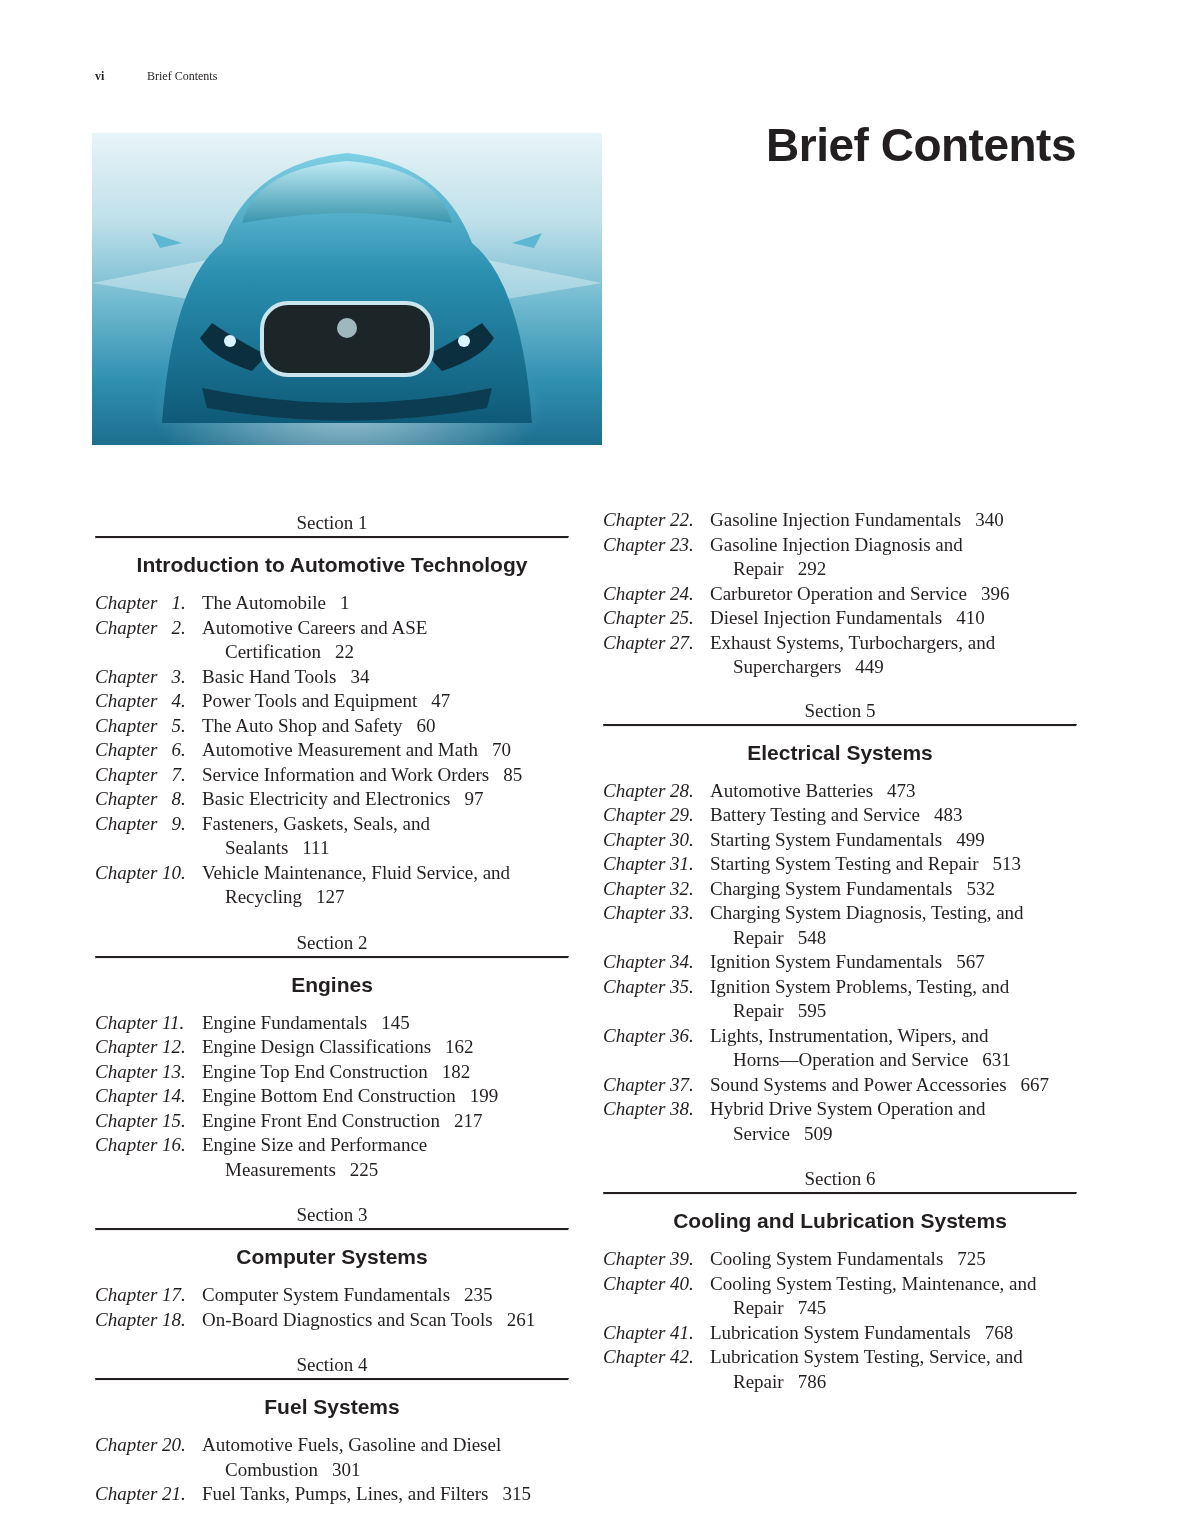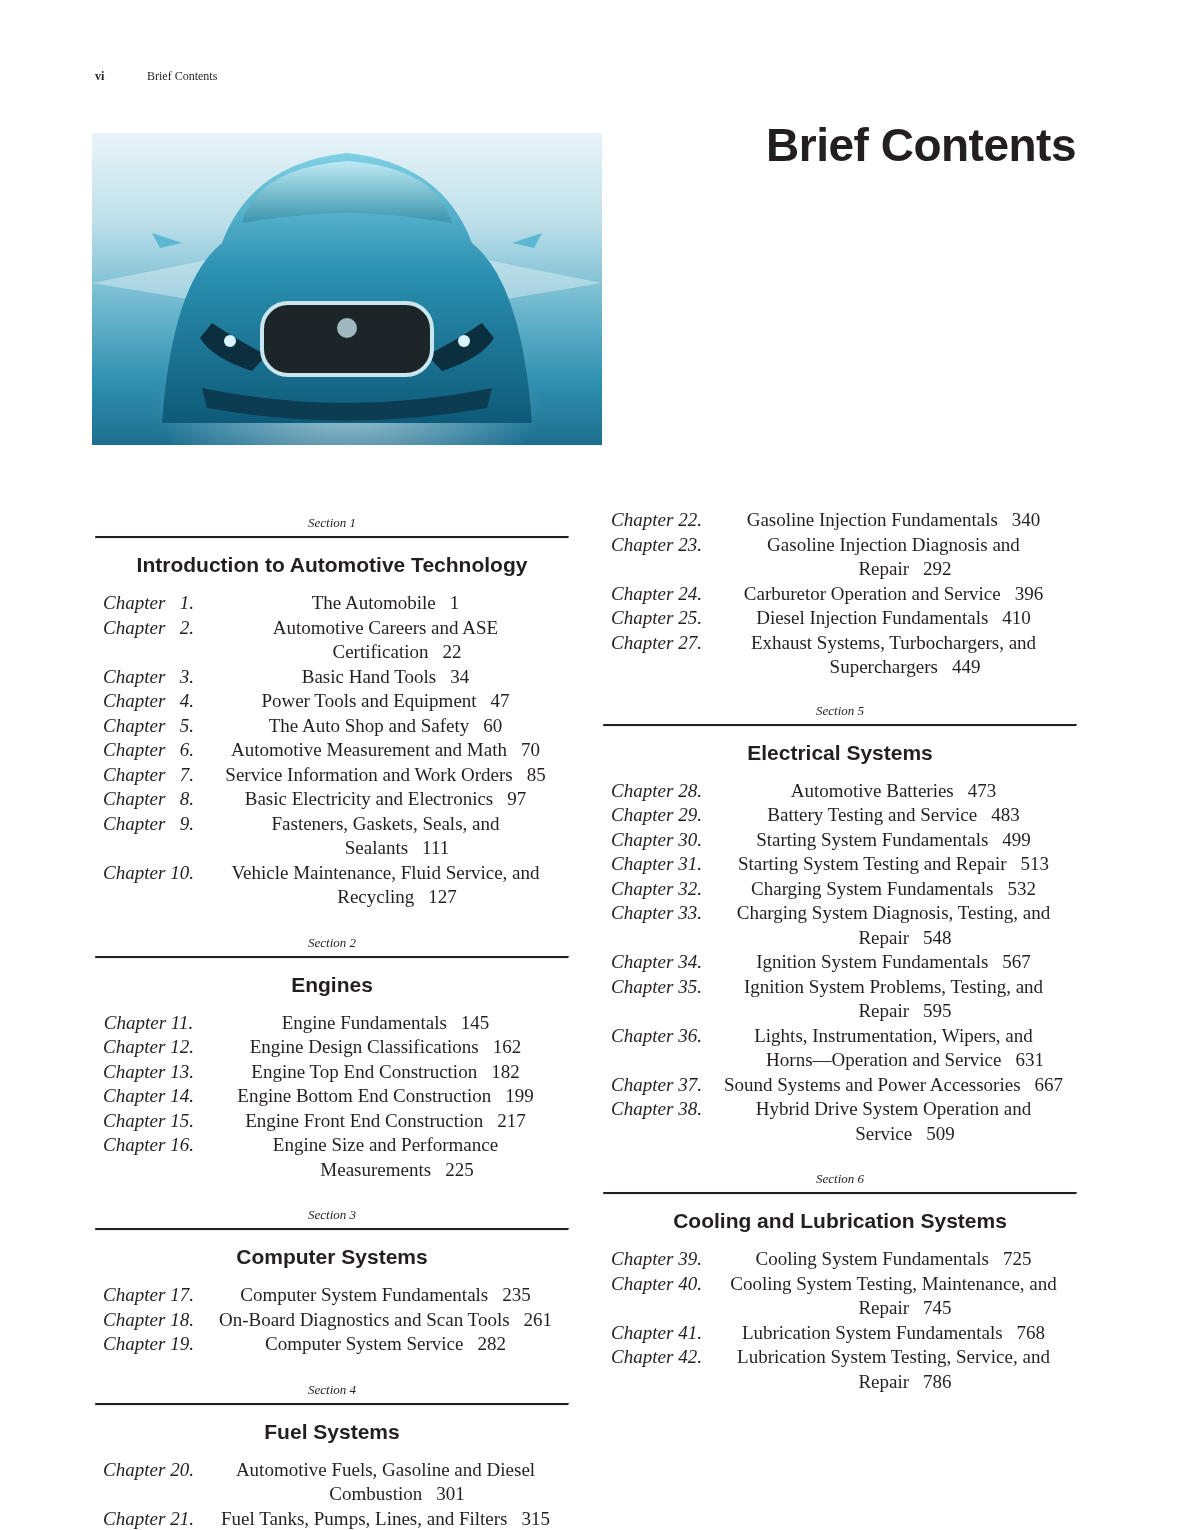--- a/index.html
+++ b/index.html
@@ -9,24 +9,24 @@
   .page-title { position: absolute; right: 114px; top: 118px; font-family: "Liberation Sans", sans-serif; font-weight: bold; font-size: 46px; letter-spacing: -0.5px; color: #231f20; margin: 0; }
   .hero { position: absolute; left: 92px; top: 133px; width: 510px; height: 312px; overflow: hidden;
     background:
       radial-gradient(ellipse 55% 40% at 50% 88%, rgba(255,255,255,0.55), rgba(255,255,255,0) 70%),
       linear-gradient(180deg, #e8f4f8 0%, #bfe0ea 28%, #6fb9cf 55%, #2f8fb0 80%, #1d6e8e 100%); }
   .hero svg { position: absolute; left: 0; top: 0; }
   .col { position: absolute; width: 474px; font-family: "Liberation Serif", serif; font-size: 19px; }
   .col-left { left: 95px; top: 508px; }
   .col-right { left: 603px; top: 508px; }
   .section-block { margin-bottom: 18px; }
-  .section-label { text-align: center; font-style: italic; font-size: 13px; line-height: 30px; height: 28px; }
+  .section-label { text-align: center; font-size: 19px; line-height: 30px; height: 28px; }
   .section-rule { border-top: 2px solid #231f20; margin: 0; }
   .section-title { text-align: center; font-family: "Liberation Sans", sans-serif; font-weight: bold; font-size: 21px; line-height: 28px; margin: 12px; }
-  .chapter { display: flex; line-height: 24.5px; text-align: center; }
+  .chapter { display: flex; line-height: 24.5px; }
   .ch-label { font-style: italic; width: 107px; flex: none; white-space: pre; }
   .ch-body { flex: 1; }
   .ch-line2 { padding-left: 23px; display: block; }
   .ch-page { margin-left: 14px; }
 </style>
 </head>
 <body>
 
 <div class="running-head">
   <span class="folio">vi</span><span>Brief Contents</span>
@@ -146,24 +146,20 @@
     <hr class="section-rule">
     <div class="section-title">Computer Systems</div>
     <div class="chapter">
         <span class="ch-label">Chapter 17.</span>
         <span class="ch-body"><span>Computer System Fundamentals</span><span class="ch-page">235</span></span>
       </div>
     <div class="chapter">
         <span class="ch-label">Chapter 18.</span>
         <span class="ch-body"><span>On-Board Diagnostics and Scan Tools</span><span class="ch-page">261</span></span>
       </div>
-    <div class="chapter">
-        <span class="ch-label">Chapter 19.</span>
-        <span class="ch-body"><span>Computer System Service</span><span class="ch-page">282</span></span>
-      </div>
   </div>
 
   <div class="section-block">
     <div class="section-label">Section 4</div>
     <hr class="section-rule">
     <div class="section-title">Fuel Systems</div>
     <div class="chapter">
         <span class="ch-label">Chapter 20.</span>
         <span class="ch-body"><span>Automotive Fuels, Gasoline and Diesel</span><span class="ch-line2"><span>Combustion</span><span class="ch-page">301</span></span></span>
       </div>

